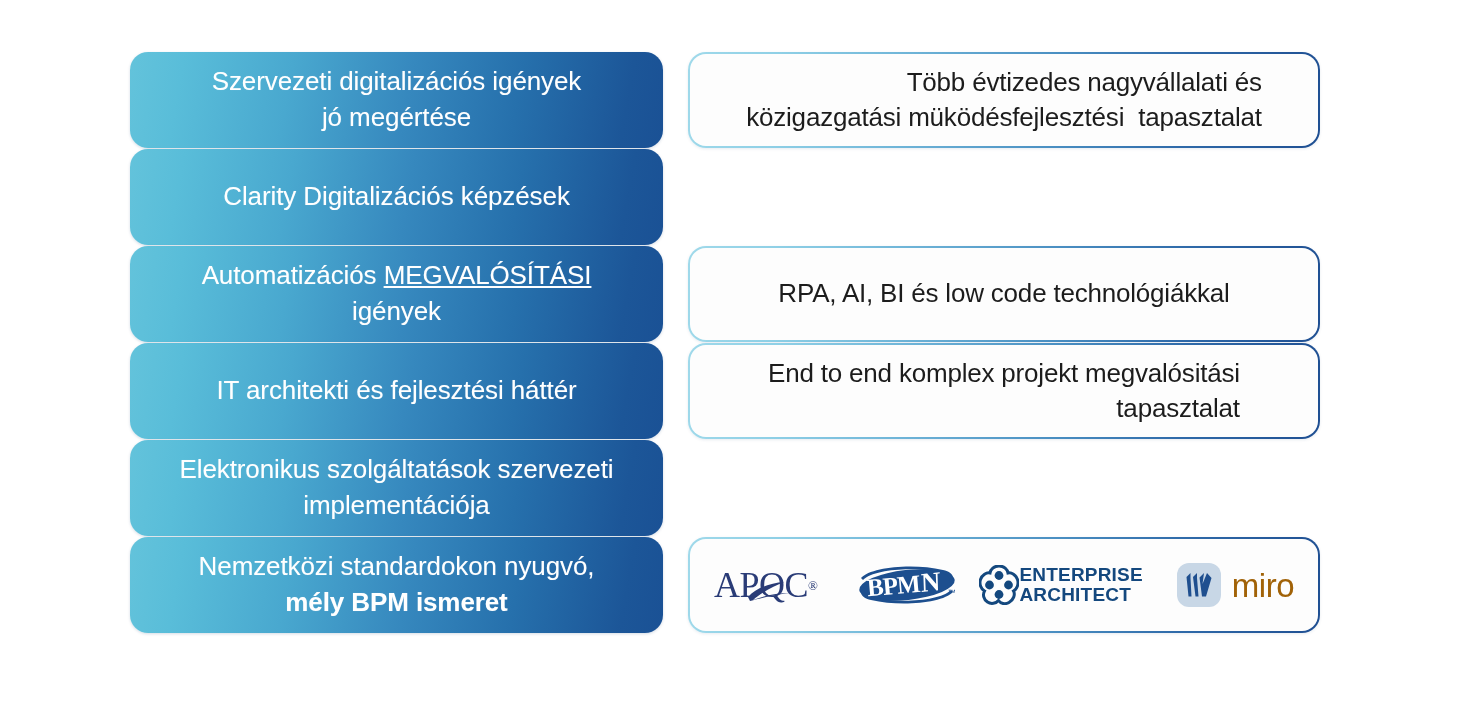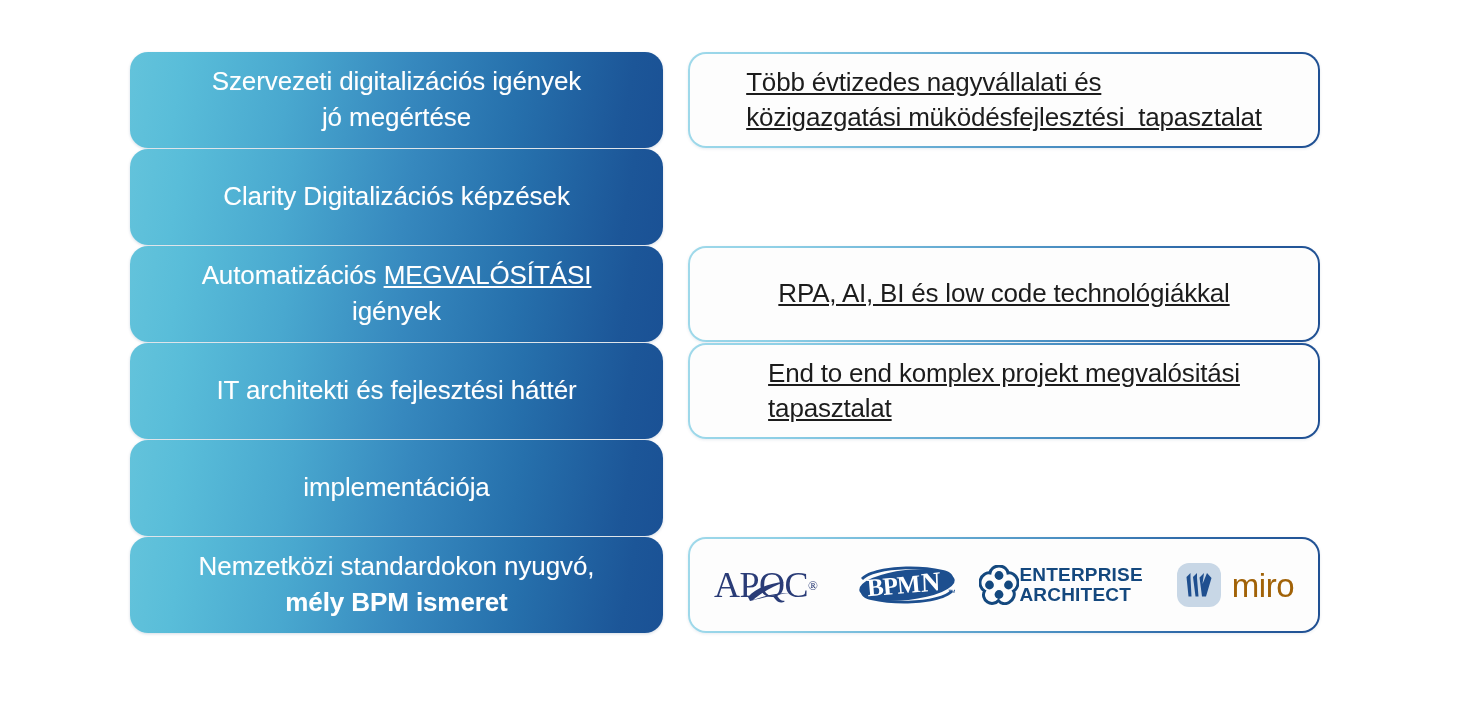--- a/index.html
+++ b/index.html
@@ -110,24 +110,23 @@
     display: flex;
     align-items: center;
     justify-content: center;
     box-sizing: border-box;
     padding: 0 18px;
   }
   .card-text {
     color: #1c1c1c;
     font-size: 26px;
     line-height: 1.36;
-    text-align: left;
+    text-align: right;
     letter-spacing: -0.2px;
     white-space: pre-wrap;
-    text-decoration: underline;
   }
 
   
   .logo-strip {
     width: 100%;
     height: 100%;
     border-radius: 16px;
     background: #fdfdfd;
     display: flex;
     align-items: center;
@@ -297,20 +296,21 @@
         <div class="card-inner">
           <div class="card-text">End to end komplex projekt megvalósitási
 tapasztalat</div>
         </div>
       </div>
     </div>
 
     <div class="row r4">
       <div class="pill">
         <div class="pill-text">
+          <span>Elektronikus szolgáltatások szervezeti</span>
           <span class="l2">implementációja</span>
         </div>
       </div>
     </div>
 
     <div class="row r5">
       <div class="pill">
         <div class="pill-text">
           <span>Nemzetközi standardokon nyugvó,</span>
           <span class="l2 b">mély BPM ismeret</span>

